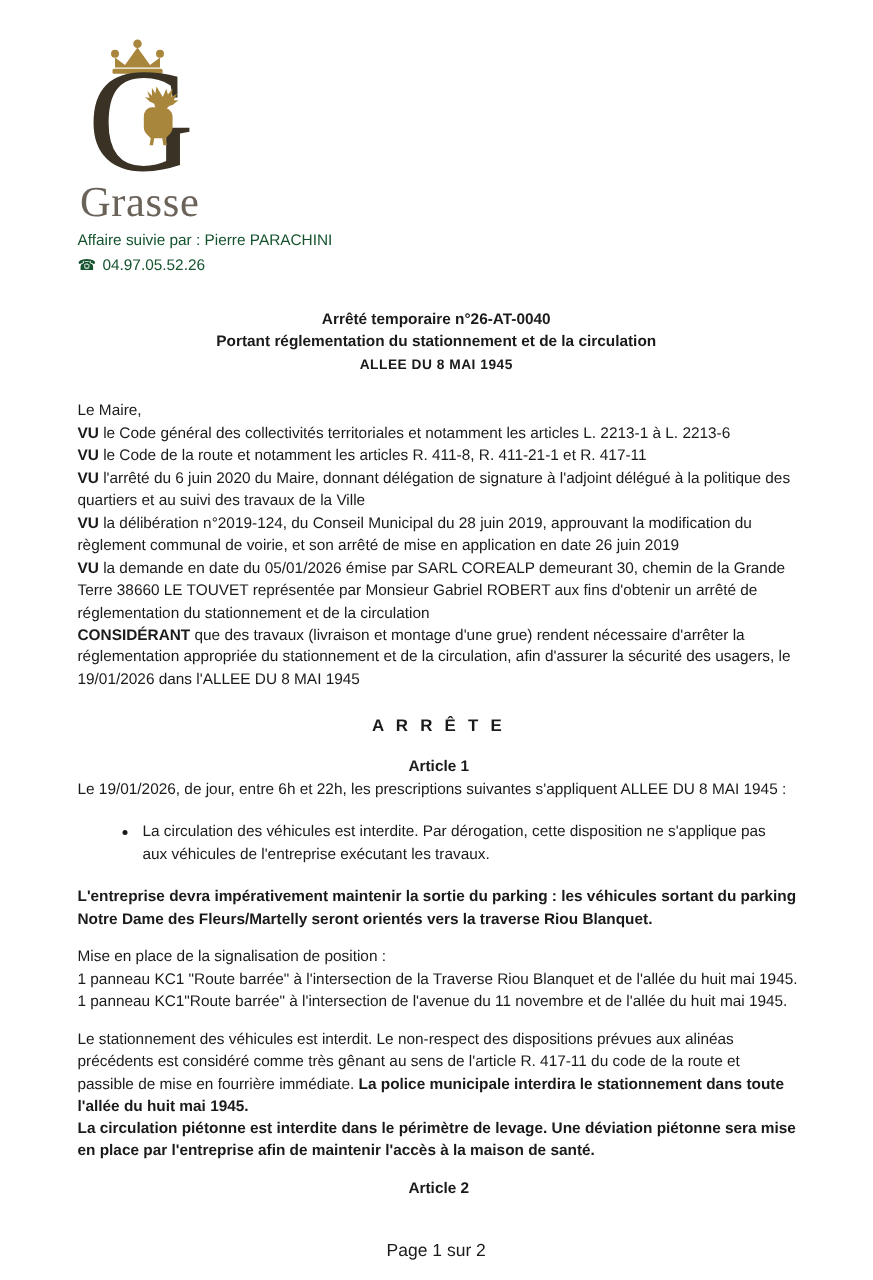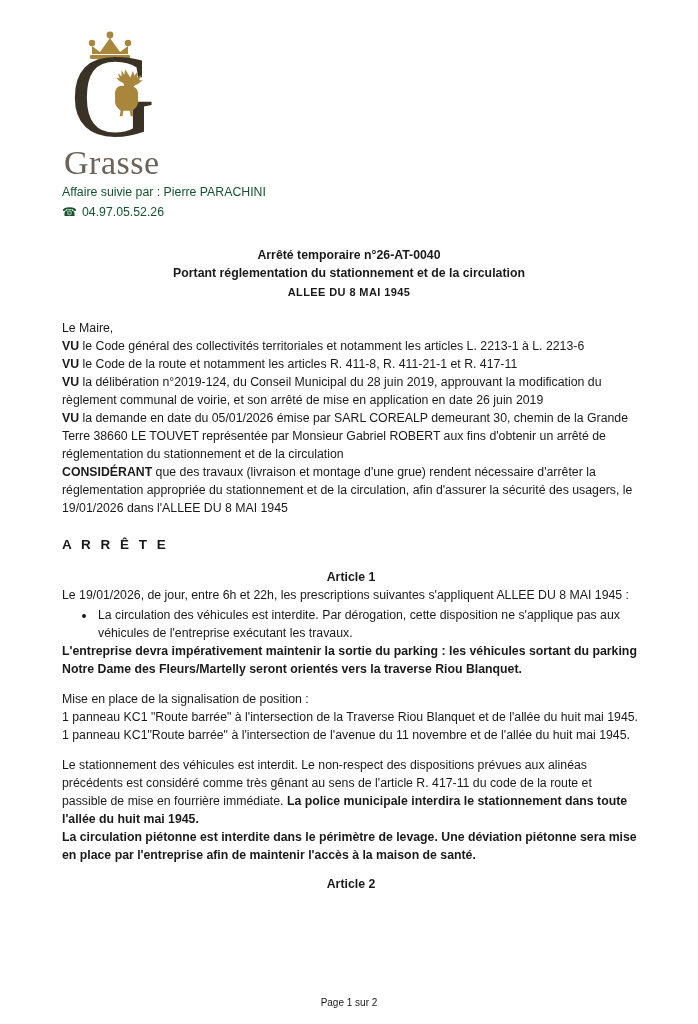--- a/index.html
+++ b/index.html
@@ -92,55 +92,56 @@
     width: 578px;
     font-size: 12.3px;
     line-height: 1.46;
     text-align: left;
   }
   .body-text p { margin: 0; }
   .vu-para { margin: 0; }
   .kw { font-weight: bold; }
 
   .arrete-word {
+    text-align: center;
     font-weight: bold;
     font-size: 13.5px;
     letter-spacing: 3px;
     margin: 18px 0 14px 0;
   }
 
   .article-head {
     font-weight: bold;
     font-size: 12.3px;
     margin: 0 0 1px 0;
     text-align: center;
   }
 
   ul.bullets {
     margin: 2px 0 0 0;
     padding-left: 34px;
     list-style: disc;
   }
   ul.bullets li {
-    margin: 0;
+    margin: 16px;
     padding-left: 2px;
   }
 
   .spacer-sm { height: 12px; }
 
   .bold { font-weight: bold; }
 
   
   .footer {
     position: absolute;
     left: 0;
     right: 0;
     bottom: 16px;
     text-align: center;
-    font-size: 10px;
+    font-size: 14px;
     color: #1a1a1a;
   }
 </style>
 </head>
 <body>
 
 <div class="page">
 
   <div class="logo-block">
     <svg class="logo-svg" width="150" height="118" viewBox="0 0 150 118">
@@ -178,20 +179,21 @@
     <div>Portant réglementation du stationnement et de la circulation</div>
   </div>
   <div class="subject">ALLEE DU 8 MAI 1945</div>
 
   <div class="body-text">
 
     <p>Le Maire,</p>
 
     <p class="vu-para"><span class="kw">VU</span><span> le Code général des collectivités territoriales et notamment les articles L. 2213-1 à L. 2213-6</span></p>
     <p class="vu-para"><span class="kw">VU</span><span> le Code de la route et notamment les articles R. 411-8, R. 411-21-1 et R. 417-11</span></p>
+    <p class="vu-para"><span class="kw">VU</span><span> l'arrêté du 6 juin 2020 du Maire, donnant délégation de signature à l'adjoint délégué à la politique des quartiers et au suivi des travaux de la Ville</span></p>
     <p class="vu-para"><span class="kw">VU</span><span> la délibération n°2019-124, du Conseil Municipal du 28 juin 2019, approuvant la modification du règlement communal de voirie, et son arrêté de mise en application en date 26 juin 2019</span></p>
     <p class="vu-para"><span class="kw">VU</span><span> la demande en date du 05/01/2026 émise par SARL COREALP demeurant 30, chemin de la Grande Terre 38660 LE TOUVET représentée par Monsieur Gabriel ROBERT aux fins d'obtenir un arrêté de réglementation du stationnement et de la circulation</span></p>
     <p class="vu-para"><span class="kw">CONSIDÉRANT</span><span> que des travaux (livraison et montage d'une grue) rendent nécessaire d'arrêter la réglementation appropriée du stationnement et de la circulation, afin d'assurer la sécurité des usagers, le 19/01/2026 dans l'ALLEE DU 8 MAI 1945</span></p>
 
     <div class="arrete-word">A R R Ê T E</div>
 
     <p class="article-head">Article 1</p>
     <p>Le 19/01/2026, de jour, entre 6h et 22h, les prescriptions suivantes s'appliquent ALLEE DU 8 MAI 1945 :</p>
 
     <ul class="bullets">

